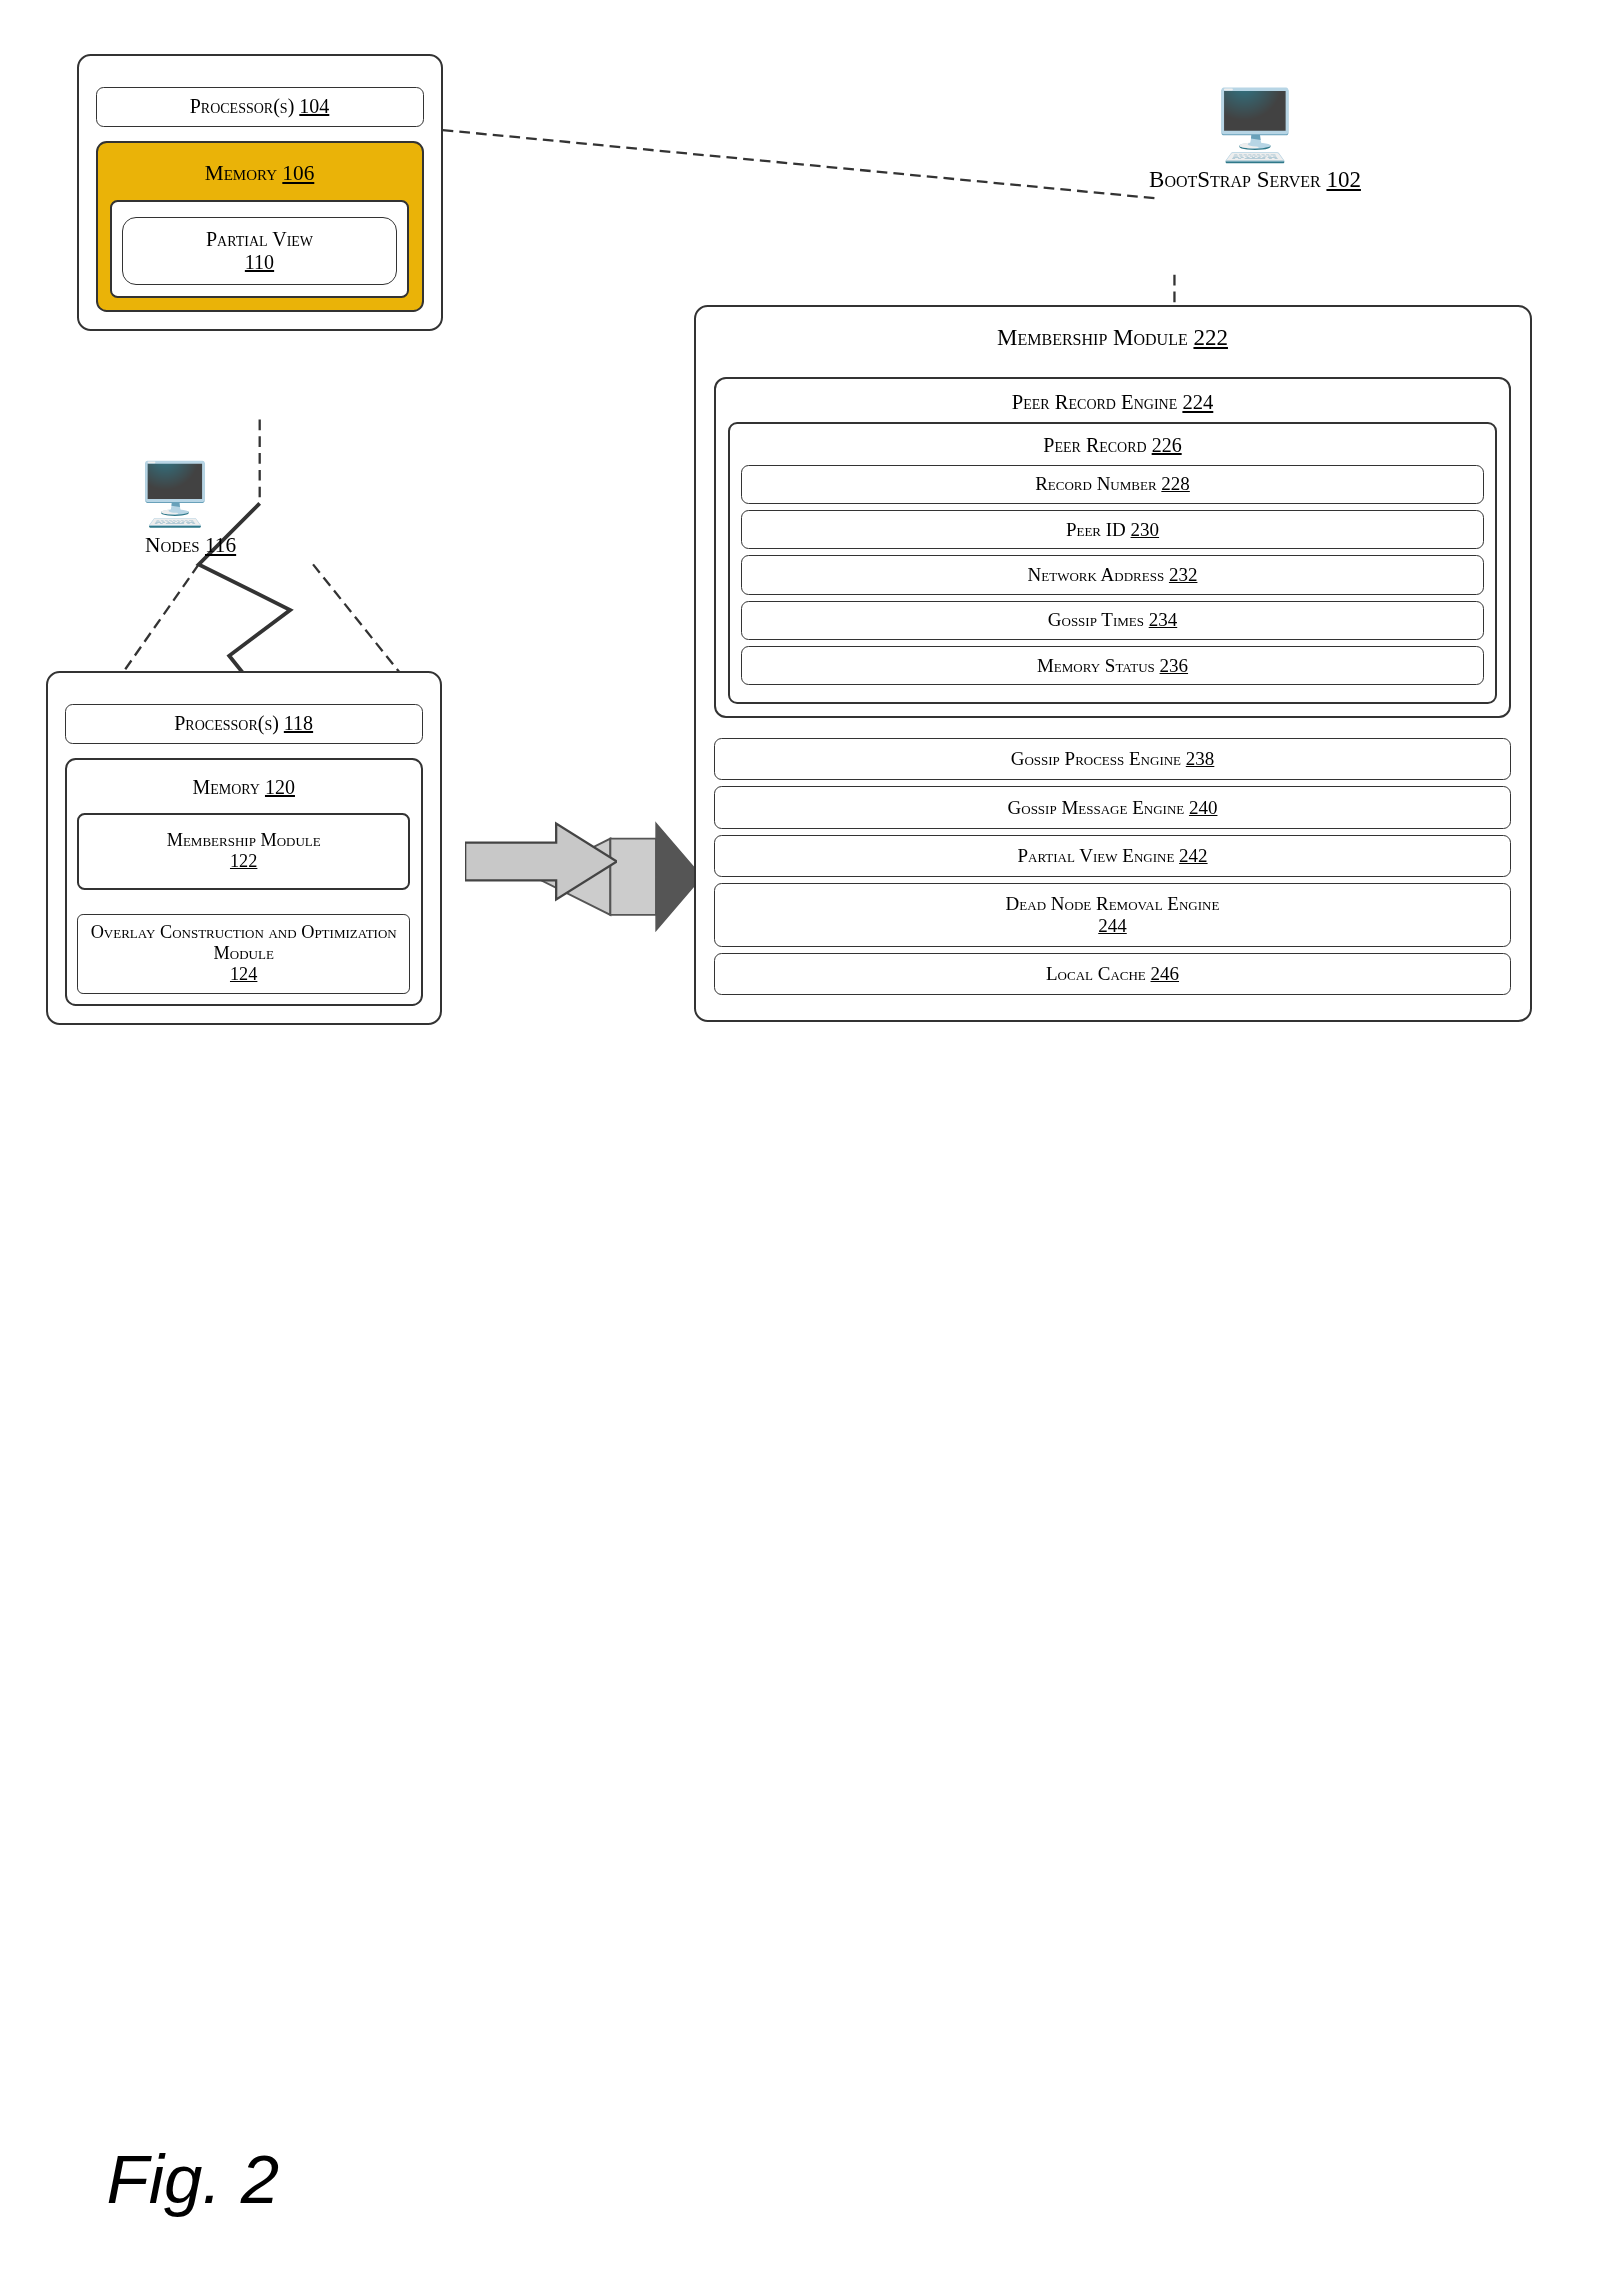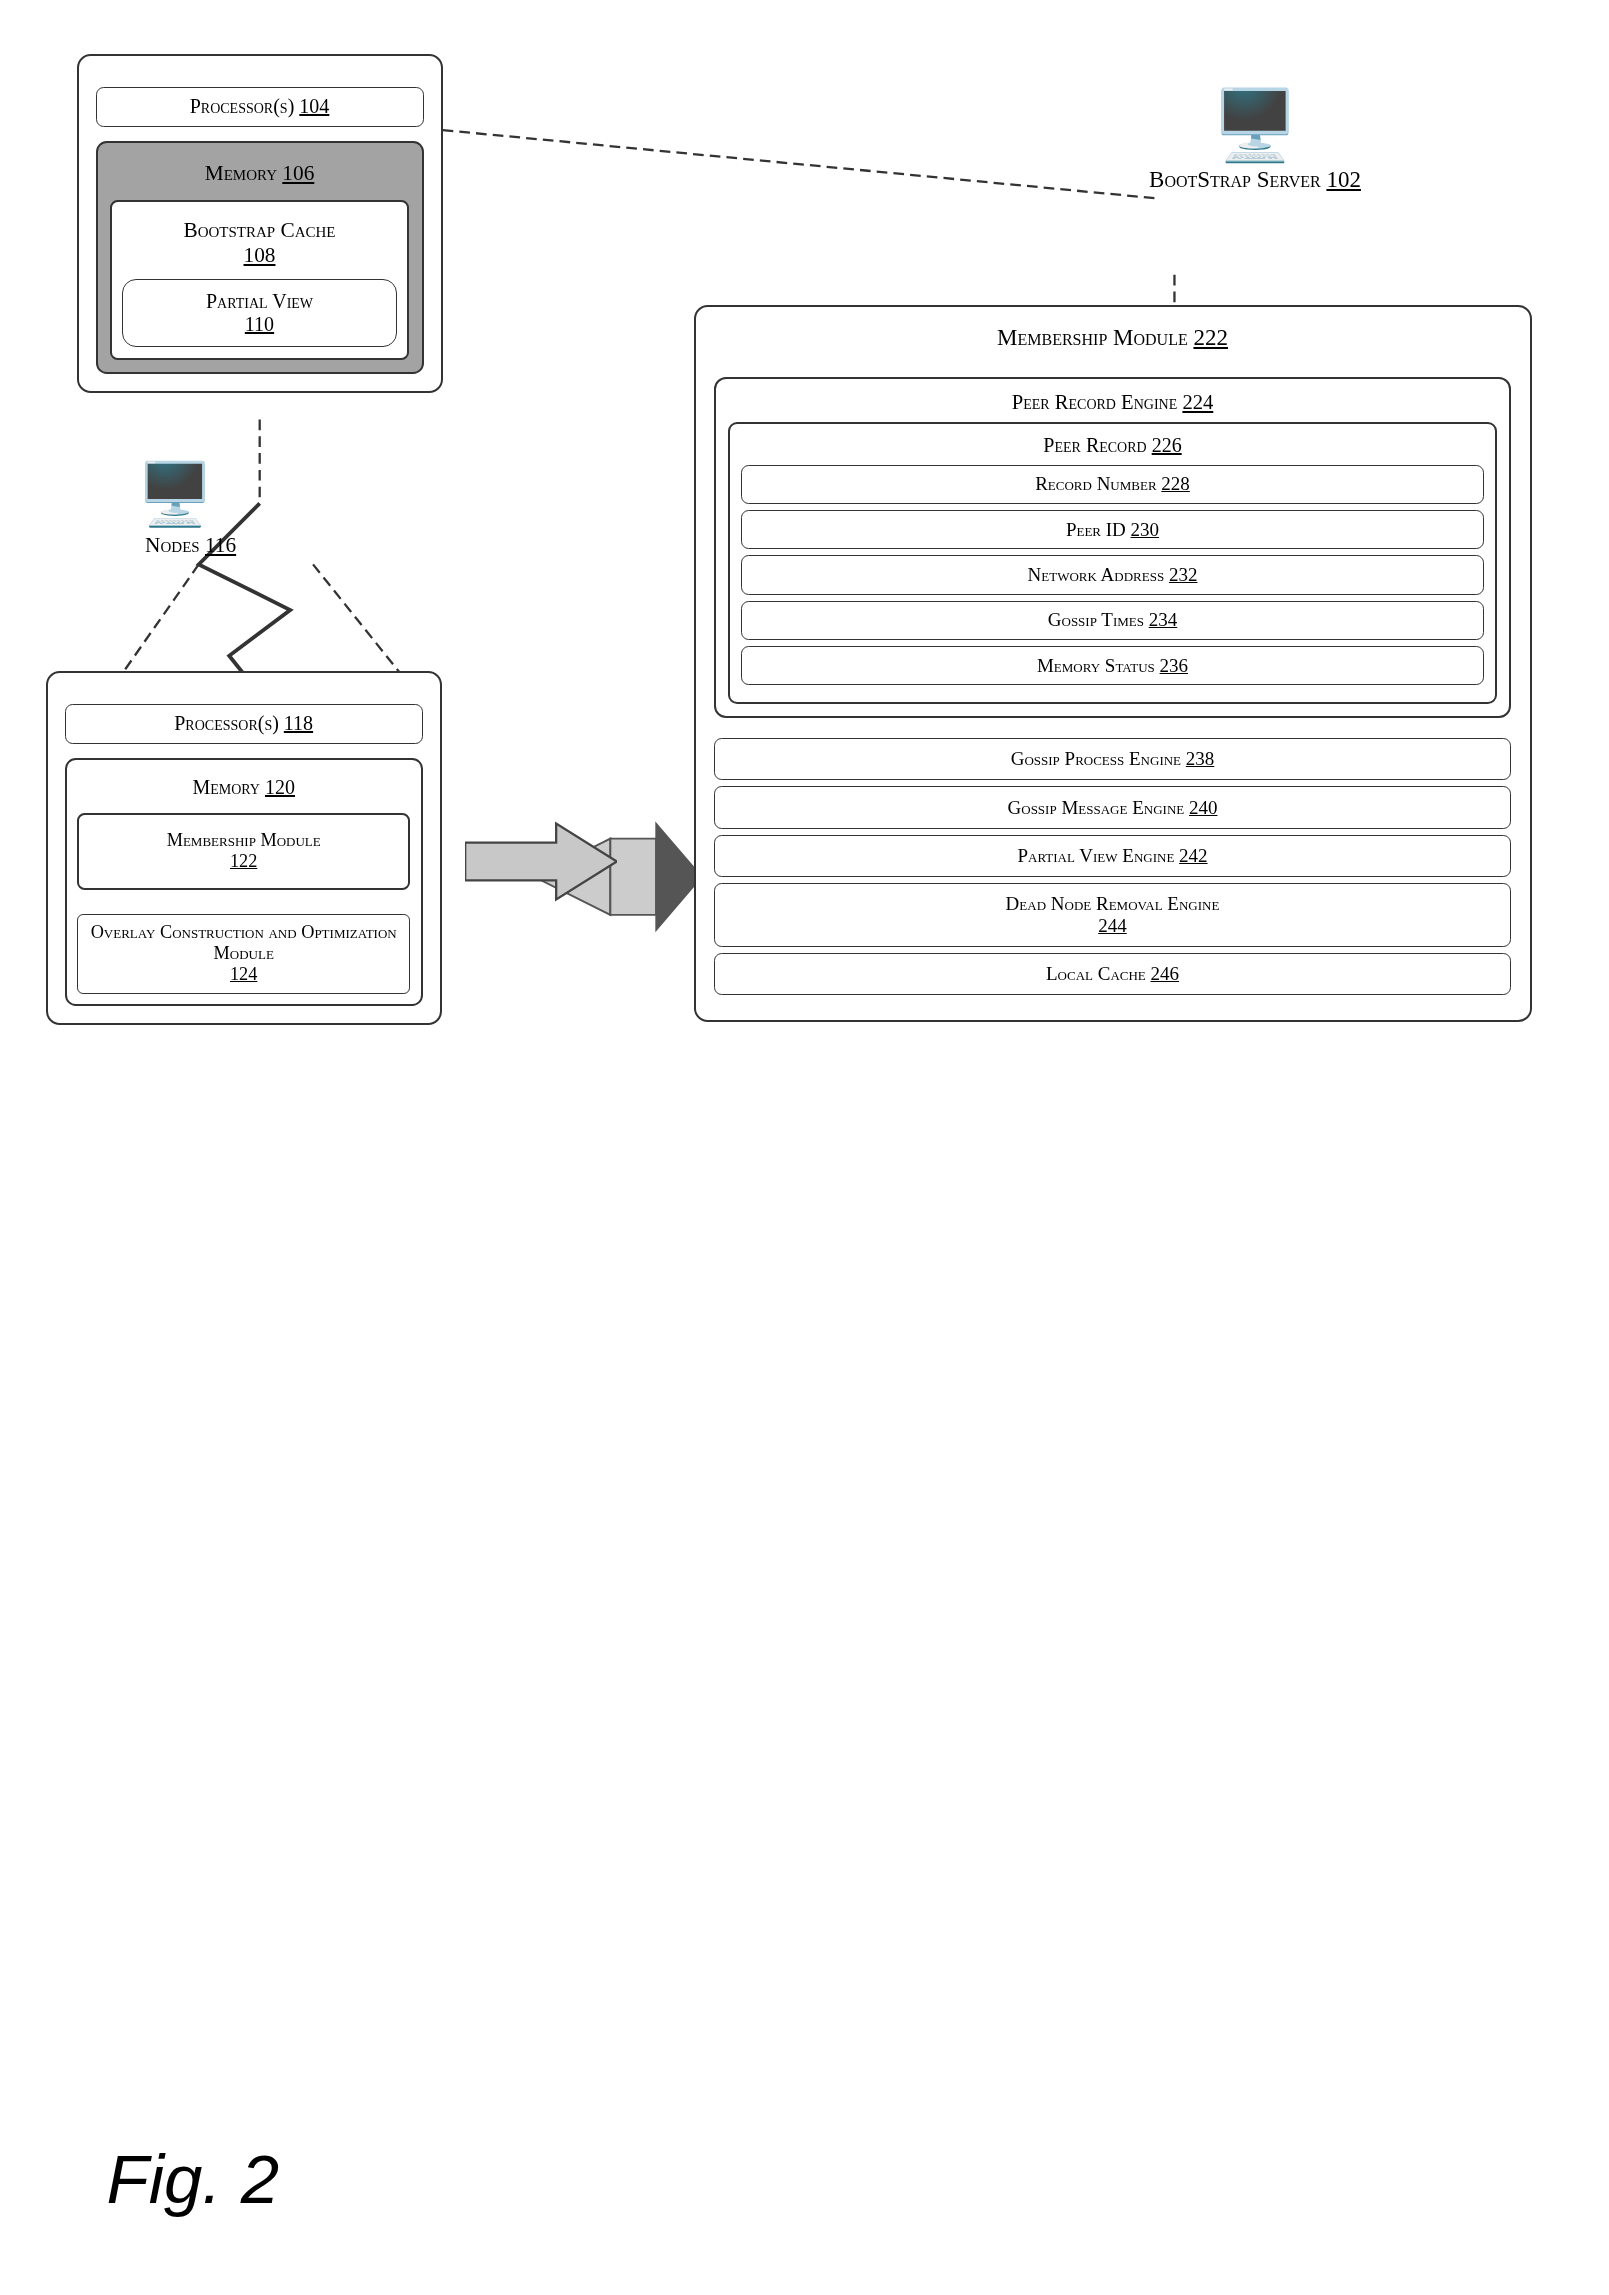--- a/index.html
+++ b/index.html
@@ -29,21 +29,21 @@
       border: 2.3px solid #333;
       border-radius: 13.7px;
       padding: 17px 17px 17px 17px;
       background: #fff;
     }
 
     .bs-inner {
       border: 2.3px solid #333;
       border-radius: 10.7px;
       padding: 12.2px 12.2px 12.2px 12.2px;
-      background: #a3a3a3;
+      background: #eab308;
     }
 
     .bs-inner2 {
       border: 2.3px solid #333;
       border-radius: 7.6px;
       padding: 10.7px 10.7px 10.7px 10.7px;
       background: #fff;
       margin-top: 7.6px;
     }
 
@@ -267,23 +267,20 @@
     <div class="simple-box">
       <span>
         <span>Processor(s)</span> <span class="underline">104</span>
       </span>
     </div>
     <div class="bs-inner" style="margin-top:7.6px;">
       <span class="box-label">
         <span>Memory</span> <span class="underline ref">106</span>
       </span>
       <div class="bs-inner2">
-        <span class="box-label">
-          <span>Bootstrap Cache</span><br><span class="underline">108</span>
-        </span>
         <div style="border:1.9px solid #333;border-radius:14px;padding:10px;text-align:center;margin-top:4.6px;">
           <span style="font-size:20px;font-variant:small-caps;">
             <span>Partial View</span><br><span class="underline">110</span>
           </span>
         </div>
       </div>
     </div>
   </div>
 
   <div class="bootstrap-server" style="position:absolute;top:61px;left:1052px;">

